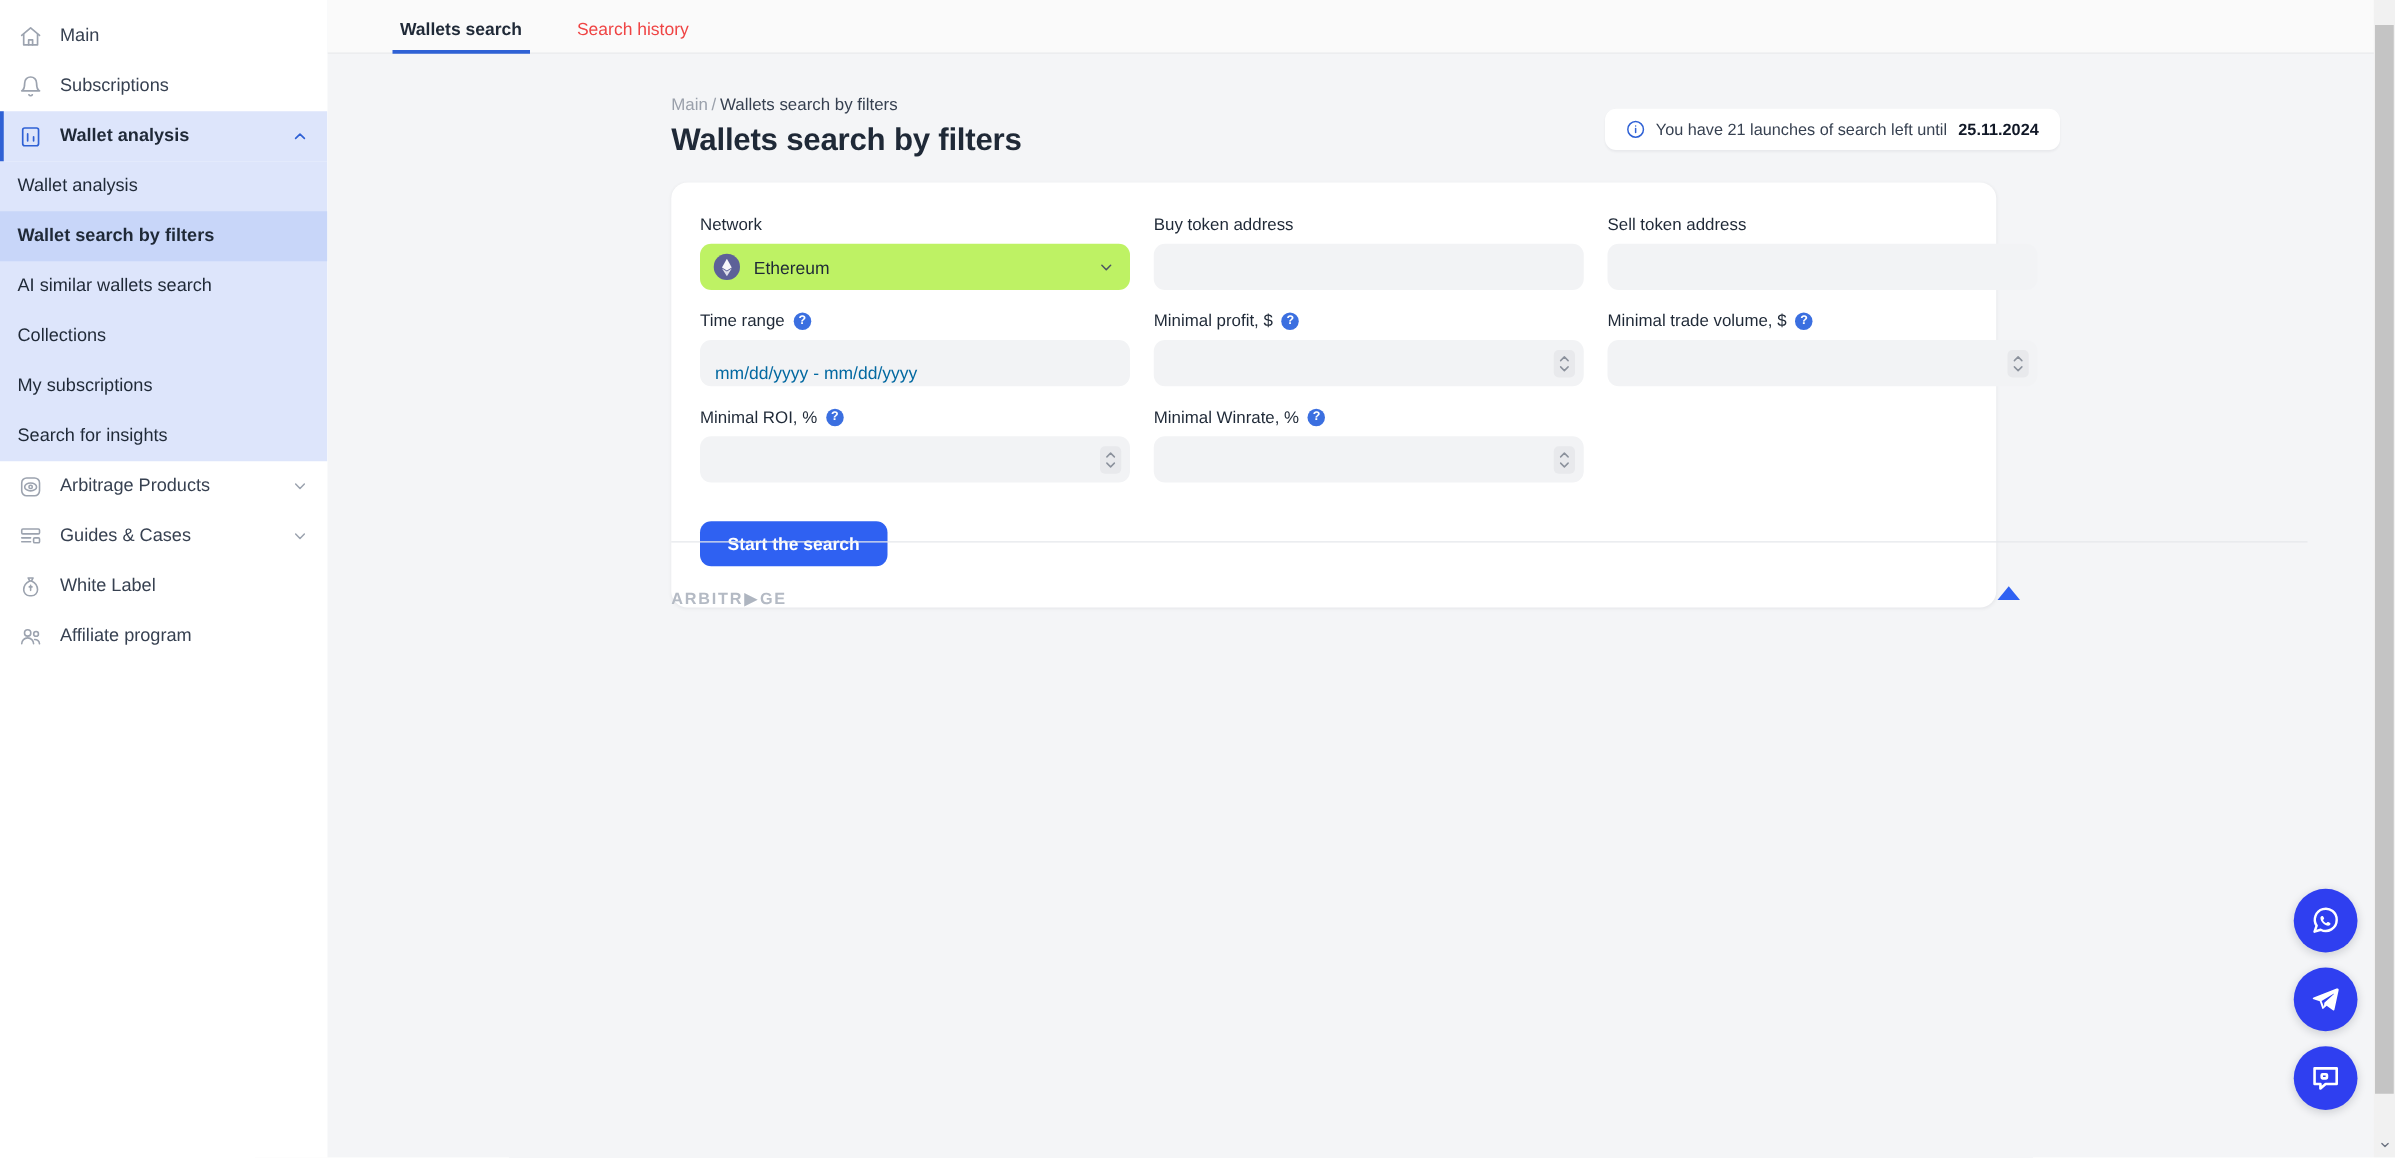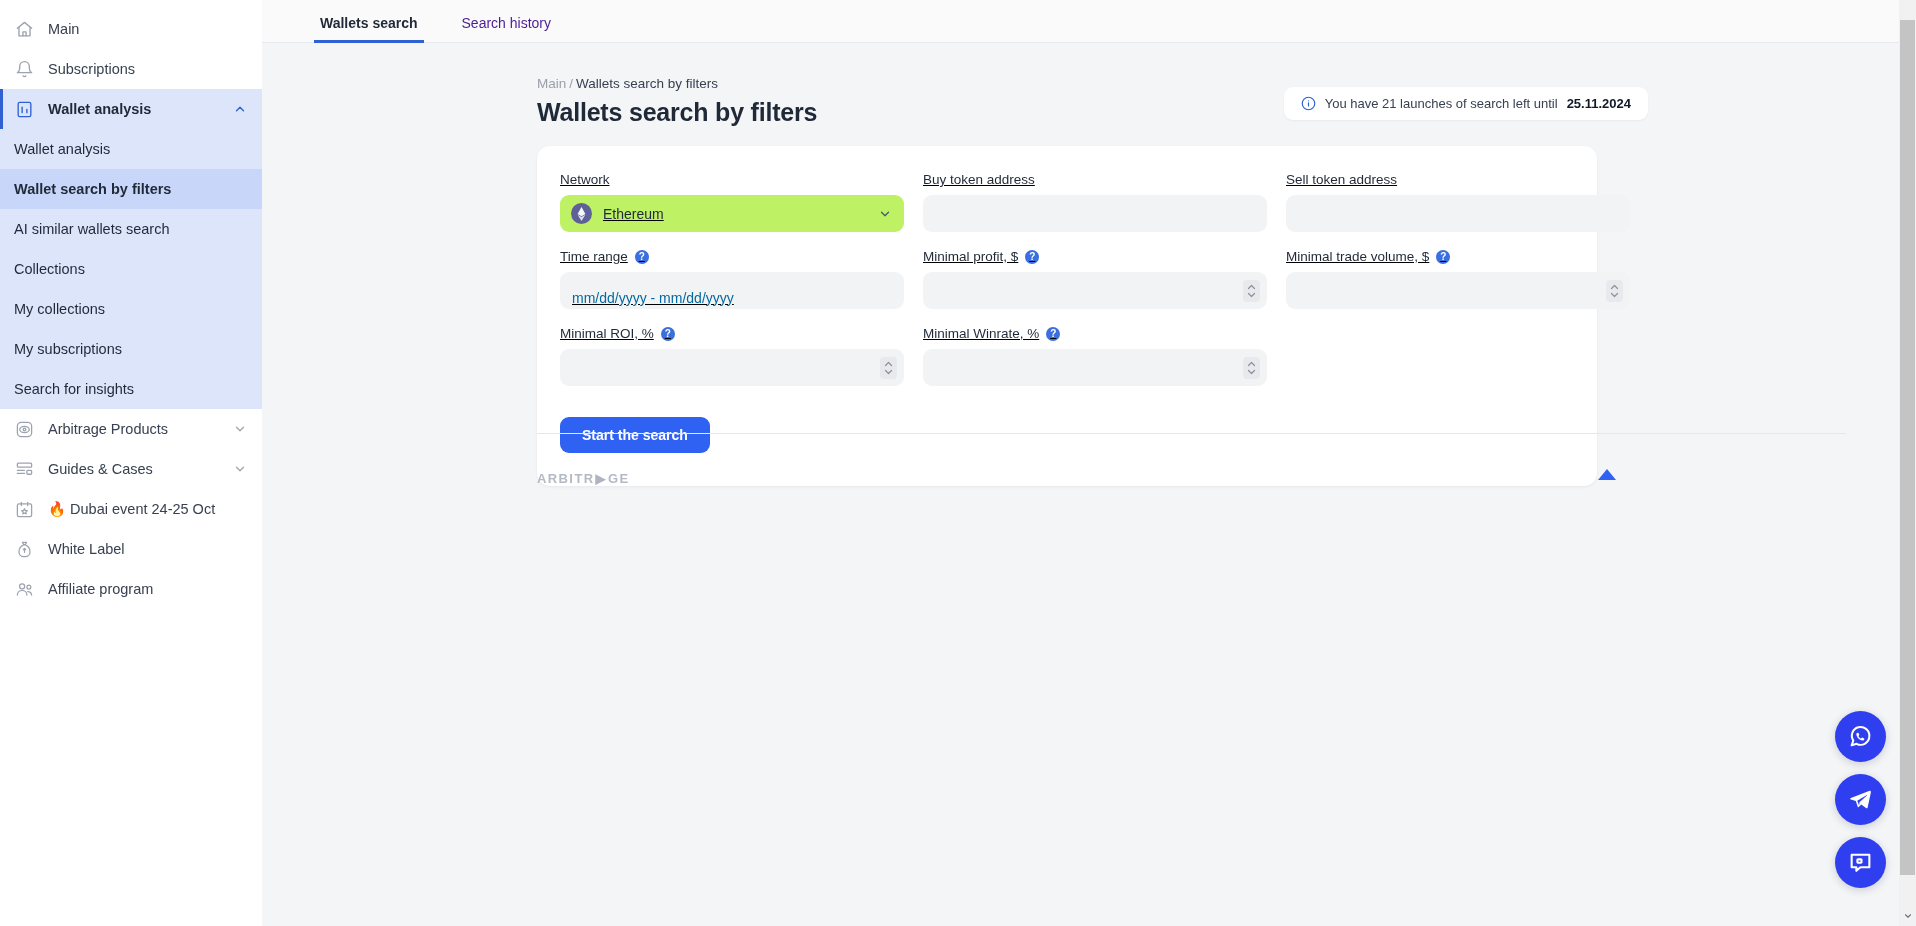--- a/index.html
+++ b/index.html
@@ -57,21 +57,21 @@
     position: relative;
     overflow: hidden;
   }
   .topbar {
     height: 43px; background: #fafafa;
     border-bottom: 1px solid #e8e9ec;
     display: flex; align-items: flex-end;
     padding-left: 52px;
   }
   .tab {
-    font-size: 14px; color: #4c1d95;
+    font-size: 14px; color: #ef4444;
     padding: 0 6px 11px 6px;
     margin-right: 32px;
     cursor: pointer; position: relative;
     white-space: nowrap;
   }
   .tab.active { color: #1f2937; font-weight: 700; }
   .tab.active::after {
     content: ""; position: absolute; left: 0; right: 0; bottom: -1px;
     height: 3px; background: #2f61d5;
   }
@@ -103,21 +103,21 @@
   
   .card {
     margin: 19px 0 0 275px;
     width: 1060px;
     background: #ffffff;
     border-radius: 13px;
     padding: 26px 23px 33px 23px;
     box-shadow: 0 1px 3px rgba(16,24,40,.06);
   }
   .frow { display: flex; gap: 19px; margin-bottom: 17px; }
-  .fcol { width: 344px; flex: 0 0 344px; text-decoration: underline; }
+  .fcol { width: 344px; flex: 0 0 344px; }
   .fcol.empty { visibility: hidden; }
   .flabel {
     display: flex; align-items: center; gap: 7px;
     font-size: 13.5px; color: #1f2937;
     margin-bottom: 8px; white-space: nowrap;
   }
   .help {
     width: 14px; height: 14px; border-radius: 50%;
     background: #3b6fe0; color: #fff;
     font-size: 10px; font-weight: 700;
@@ -267,23 +267,20 @@
       <div class="sub-item active">
         <span>Wallet search by filters</span>
       </div>
       <div class="sub-item">
         <span>AI similar wallets search</span>
       </div>
       <div class="sub-item">
         <span>Collections</span>
       </div>
       <div class="sub-item">
-        <span>My collections</span>
-      </div>
-      <div class="sub-item">
         <span>My subscriptions</span>
       </div>
       <div class="sub-item">
         <span>Search for insights</span>
       </div>
     </div>
 
     <div class="nav-item">
       <span class="ico">
         <svg viewBox="0 0 24 24" fill="none" stroke="currentColor" stroke-width="1.6" stroke-linecap="round" stroke-linejoin="round">
@@ -312,31 +309,20 @@
           </svg>
       </span>
       <span class="lbl">Guides &amp; Cases</span>
       <span class="chev">
         <svg viewBox="0 0 24 24" fill="none" stroke="currentColor" stroke-width="2.1" stroke-linecap="round" stroke-linejoin="round">
             <path d="M6 9l6 6 6-6"></path>
           </svg>
       </span>
     </div>
 
-    <div class="nav-item">
-      <span class="ico">
-        <svg viewBox="0 0 24 24" fill="none" stroke="currentColor" stroke-width="1.6" stroke-linecap="round" stroke-linejoin="round">
-            <rect x="3" y="5" width="18" height="16" rx="2"></rect>
-            <path d="M8 3v4"></path>
-            <path d="M16 3v4"></path>
-            <path d="M12 11l1.1 2.2 2.4.3-1.8 1.7.5 2.4-2.2-1.2-2.2 1.2.5-2.4L8.5 13.5l2.4-.3z"></path>
-          </svg>
-      </span>
-      <span class="lbl">🔥 Dubai event 24-25 Oct</span>
-    </div>
 
     <div class="nav-item">
       <span class="ico">
         <svg viewBox="0 0 24 24" fill="none" stroke="currentColor" stroke-width="1.6" stroke-linecap="round" stroke-linejoin="round">
             <path d="M9.5 3h5l-1.6 3h-1.8z"></path>
             <path d="M12.9 6c3.5 1.6 6.1 5 6.1 9a6 6 0 0 1-6 6h-2a6 6 0 0 1-6-6c0-4 2.6-7.4 6.1-9"></path>
             <path d="M12 10.5v5"></path>
             <path d="M10.6 12h2.8"></path>
           </svg>
       </span>

